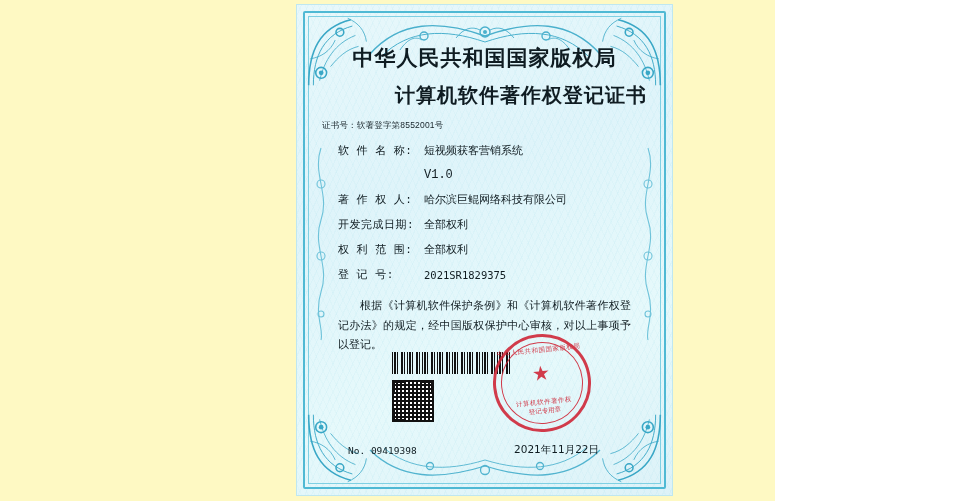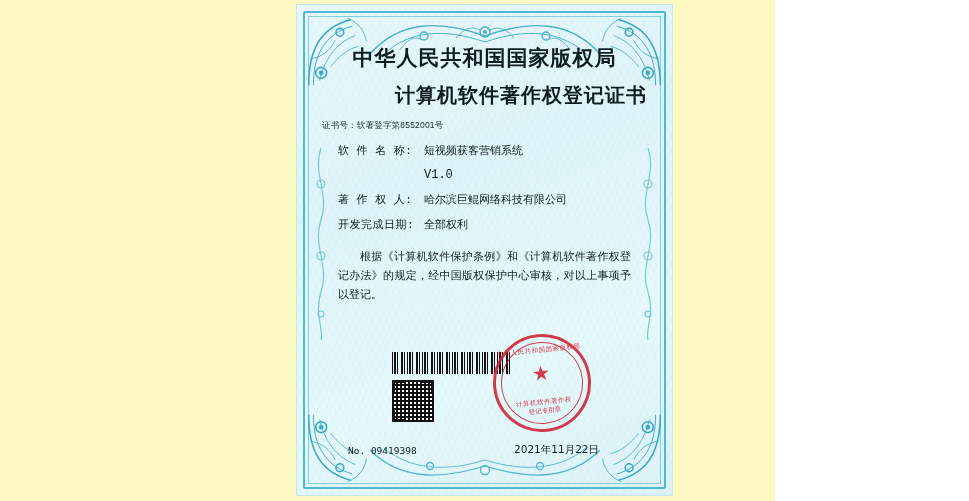--- a/index.html
+++ b/index.html
@@ -437,21 +437,29 @@
           <div class="field-value cjk">哈尔滨巨鲲网络科技有限公司</div>
         </div>
 
 
 
         <div class="field-row">
           <div class="field-label">开发完成日期:</div>
           <div class="field-value cjk">全部权利</div>
         </div>
 
-
+        <div class="field-row">
+          <div class="field-label">权 利 范 围:</div>
+          <div class="field-value cjk">全部权利</div>
+        </div>
+
+        <div class="field-row">
+          <div class="field-label">登 记 号:</div>
+          <div class="field-value">2021SR1829375</div>
+        </div>
 
       </div>
 
       <div class="paragraph">根据《计算机软件保护条例》和《计算机软件著作权登记办法》的规定，经中国版权保护中心审核，对以上事项予以登记。</div>
 
       <div class="codes">
         <div class="barcode"></div>
         <div class="qr"></div>
       </div>
 

